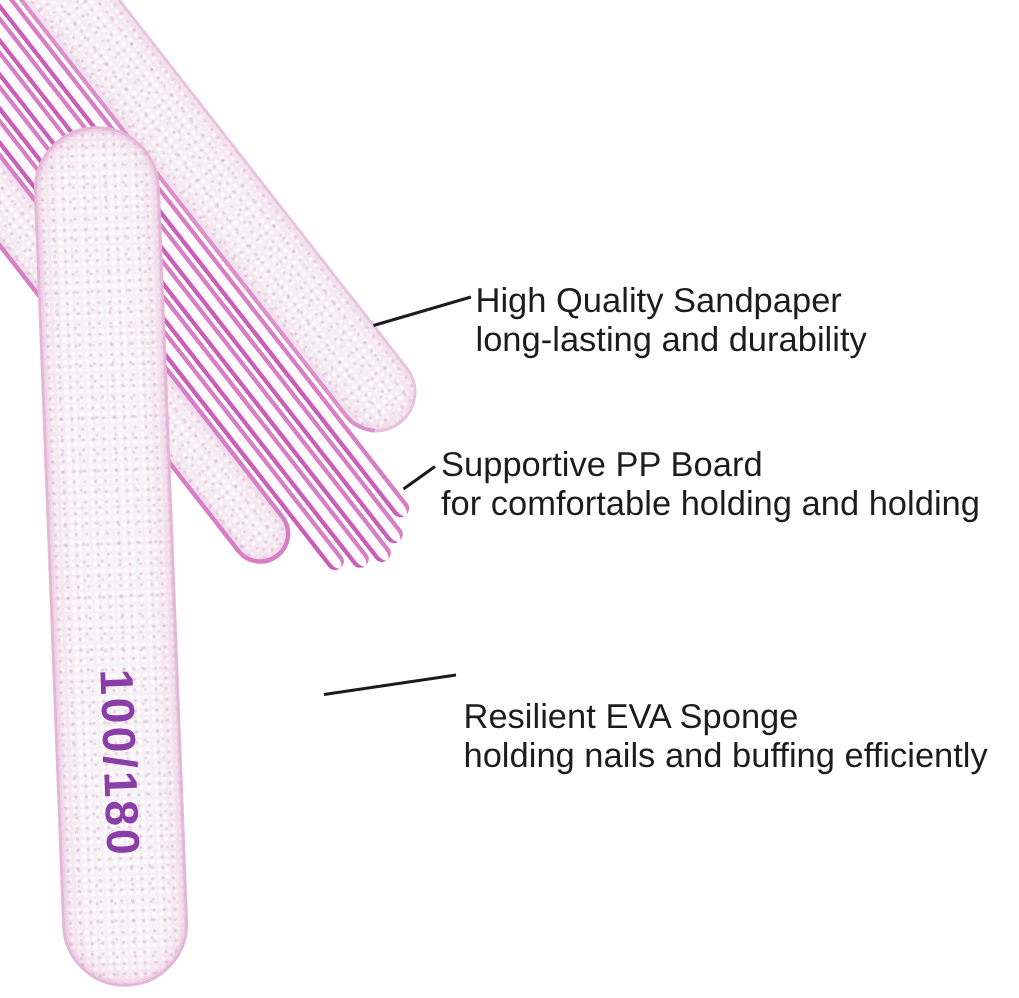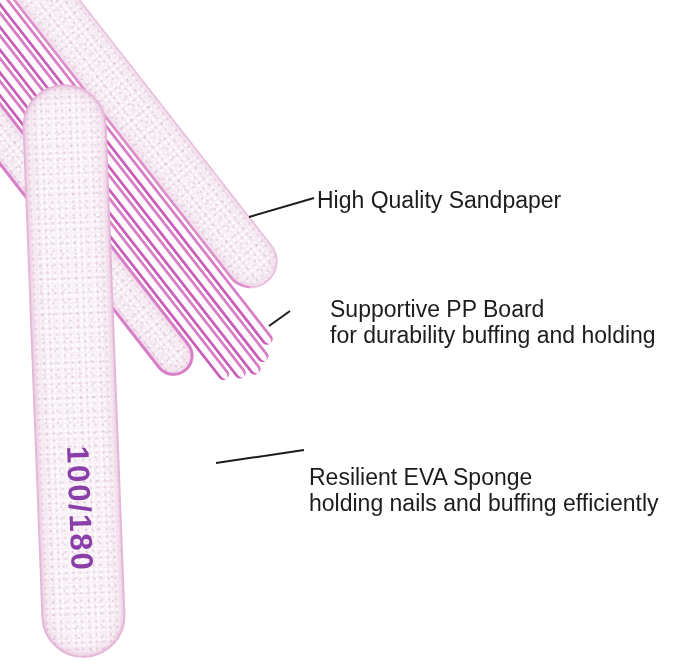--- a/index.html
+++ b/index.html
@@ -107,21 +107,21 @@
 
   
   .ann{
     position:absolute;
     color:#1c1c1c;
     font-size:23px;
     line-height:26px;
     white-space:nowrap;
   }
   .a1{left:317px;top:187px;}
-  .a2{left:294px;top:296px;margin-left:36px;}
+  .a2{left:294px;top:296px;}
   .a3{left:309px;top:464px;}
 </style>
 </head>
 <body>
 
 <div class="canvas">
 
   <div class="stack">
     <div class="file-face face-top"></div>
     <div class="file-edge e1"></div>
@@ -137,25 +137,26 @@
   </div>
 
   <svg class="lines" viewBox="0 0 679 665" xmlns="http://www.w3.org/2000/svg">
     <line x1="249" y1="217" x2="314" y2="198" stroke="#1c1c1c" stroke-width="2"></line>
     <line x1="269" y1="326" x2="290" y2="311" stroke="#1c1c1c" stroke-width="2"></line>
     <line x1="216" y1="463" x2="304" y2="450" stroke="#1c1c1c" stroke-width="2"></line>
   </svg>
 
   <div class="ann a1">
     <div>High Quality Sandpaper</div>
+    <div>long-lasting and durability</div>
   </div>
 
   <div class="ann a2">
     <div>Supportive PP Board</div>
-    <div>for durability buffing and holding</div>
+    <div>for comfortable holding and holding</div>
   </div>
 
   <div class="ann a3">
     <div>Resilient EVA Sponge</div>
     <div>holding nails and buffing efficiently</div>
   </div>
 
 </div>
 
 </body></html>

